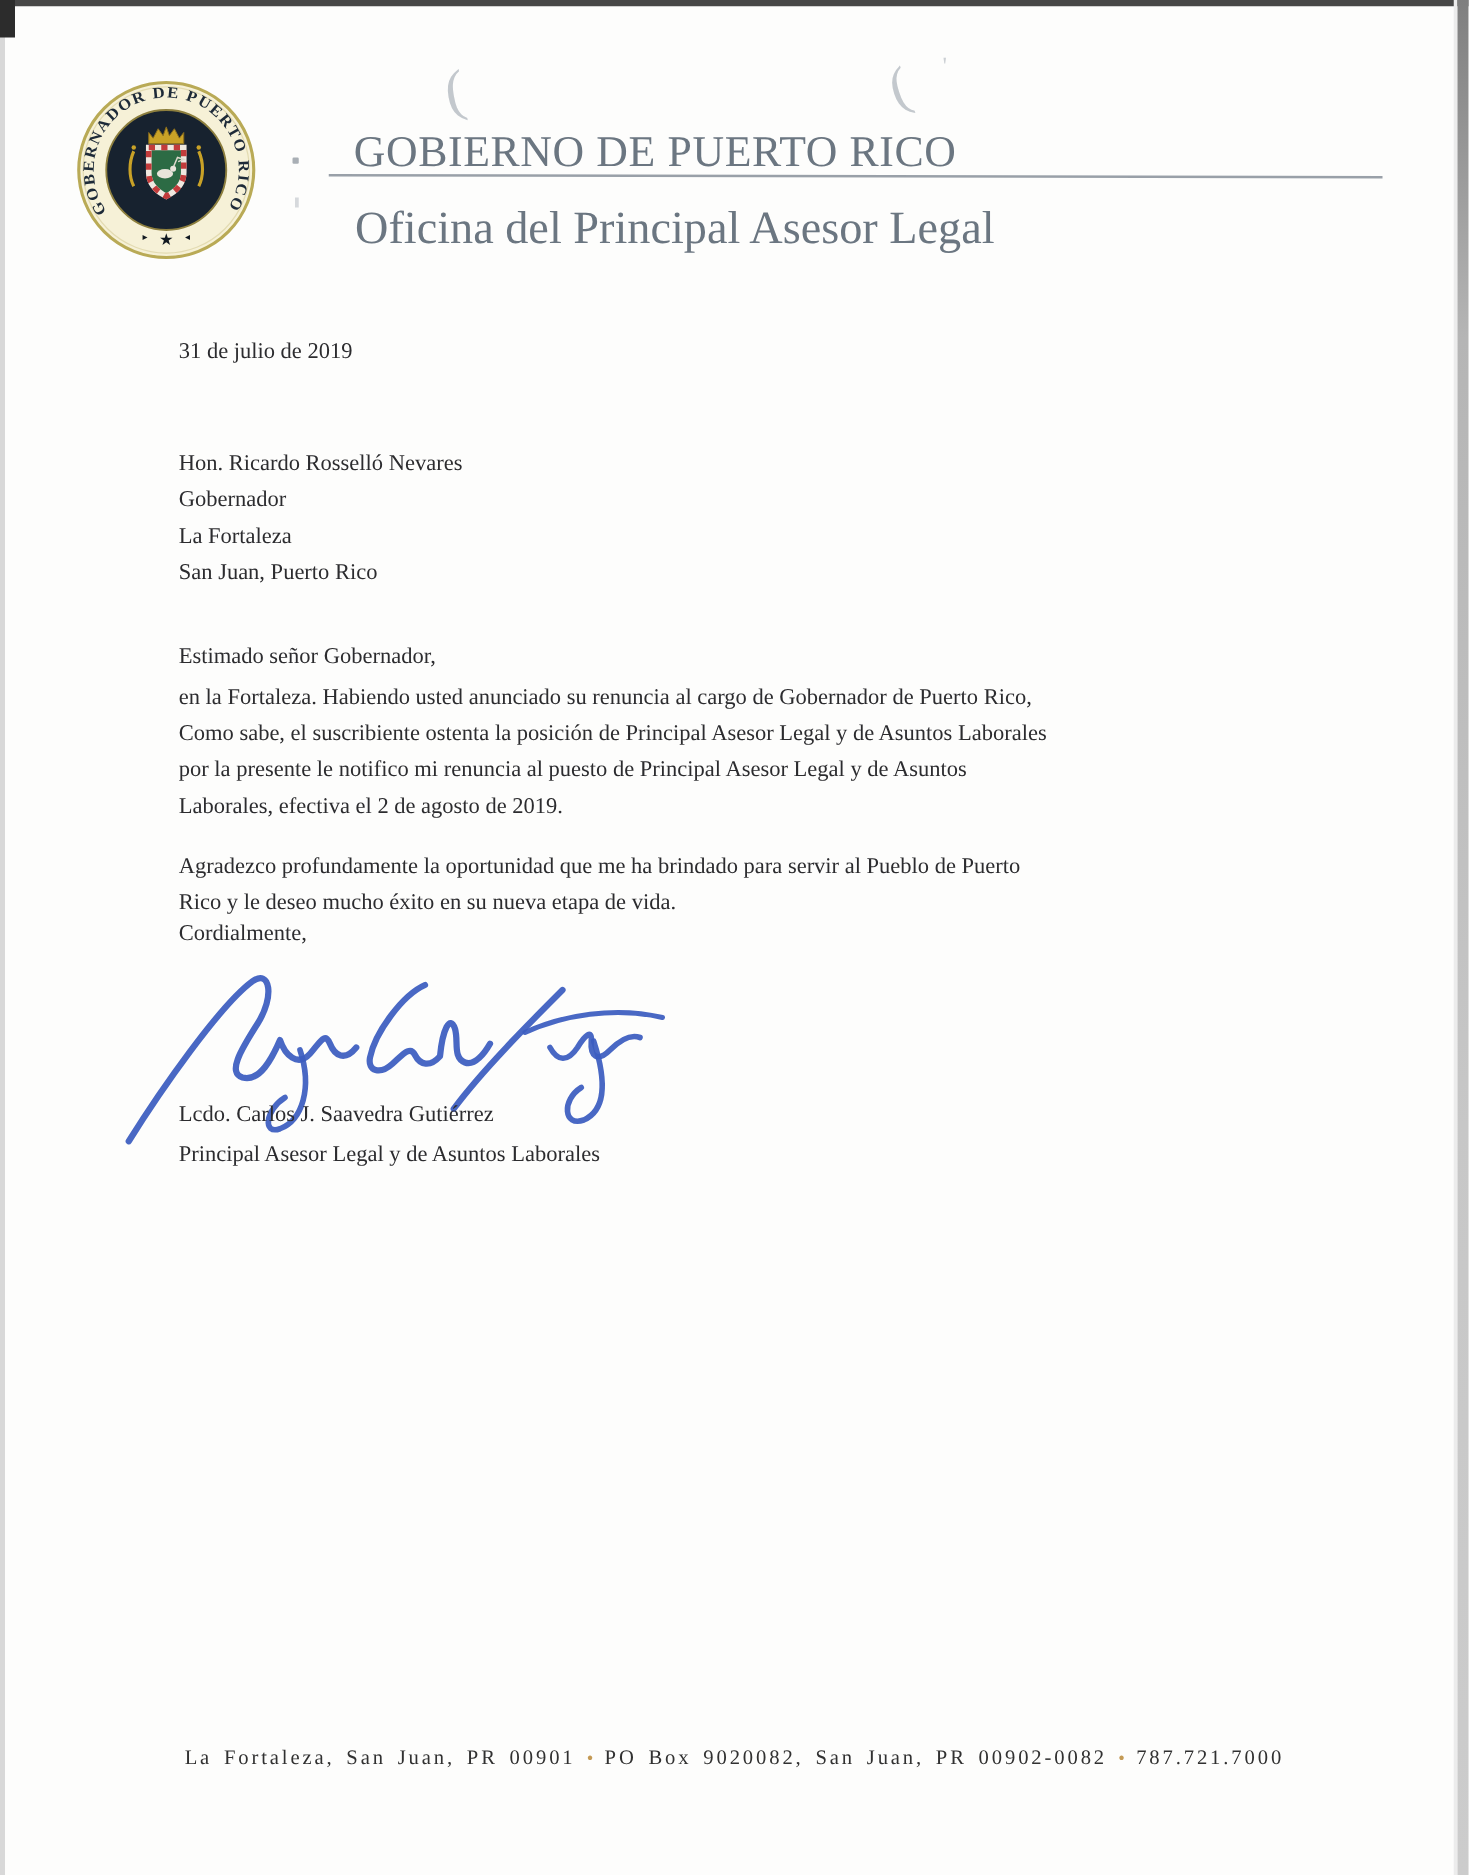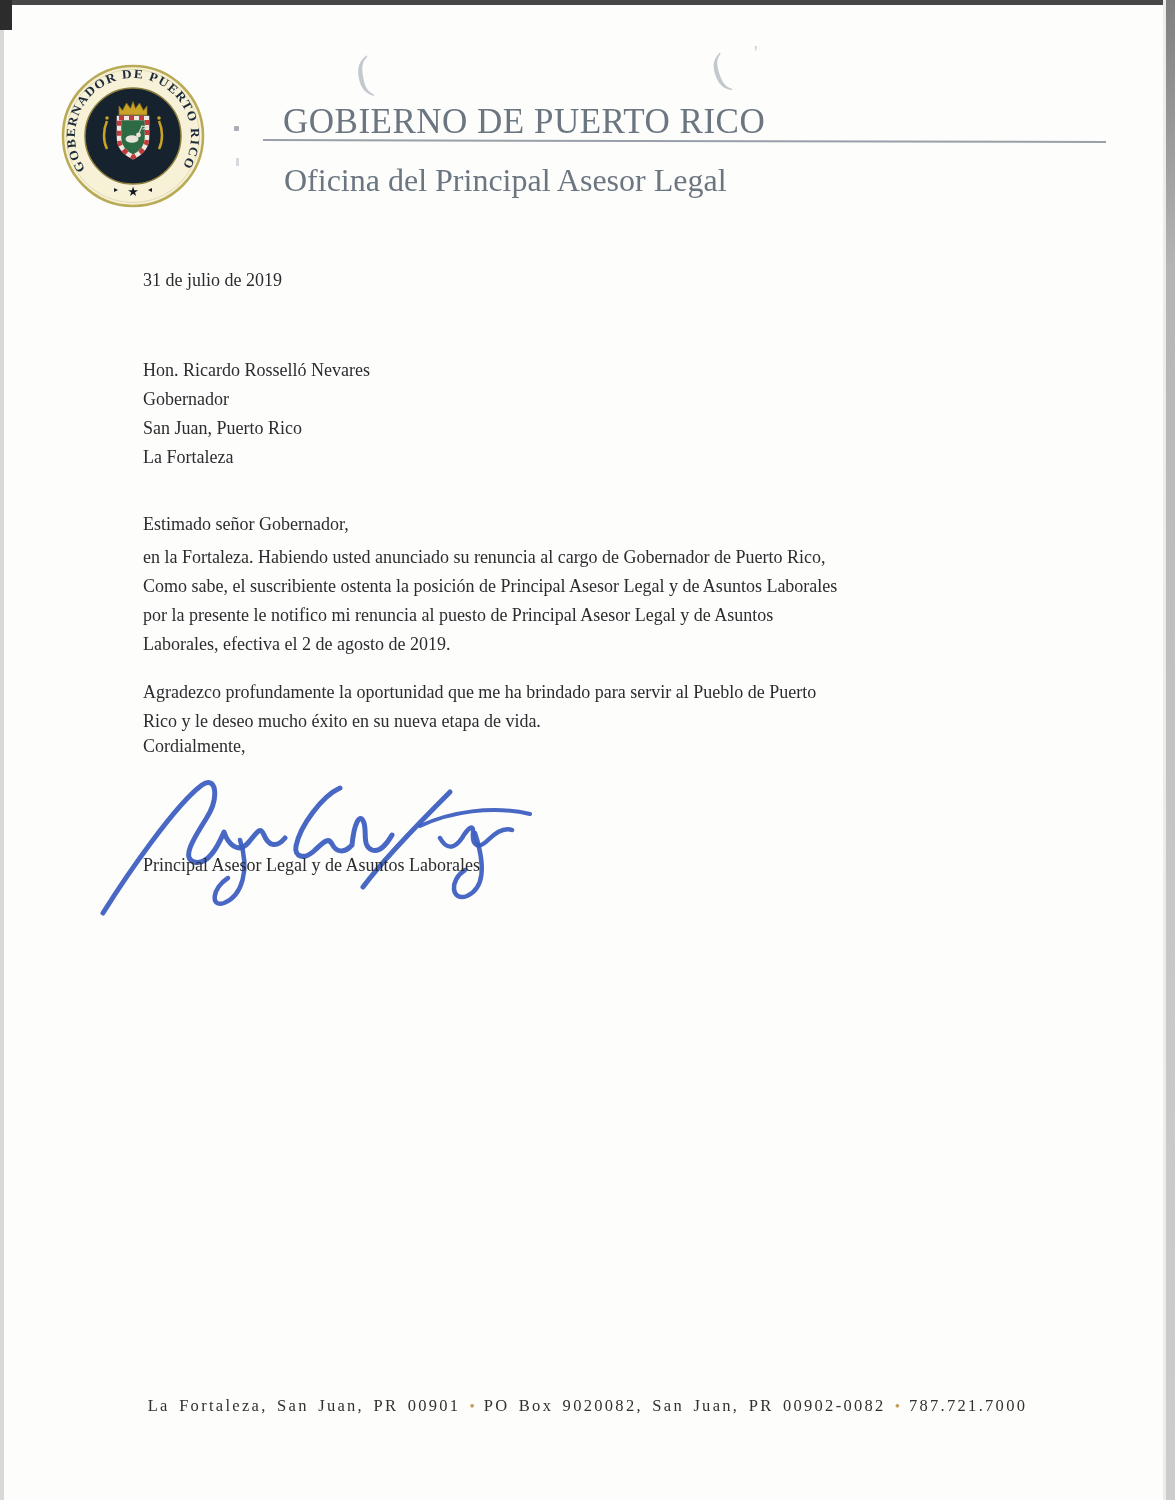--- a/index.html
+++ b/index.html
@@ -26,41 +26,41 @@
   
   .seal { position: absolute; left: 60px; top: 63px; width: 146px; height: 146px; }
   .header-title {
     position: absolute; left: 283px; top: 104px;
     font-size: 35px; line-height: 1; color: #6b7681; letter-spacing: 0.5px;
     white-space: nowrap;
   }
   .header-rule { position: absolute; left: 263px; top: 140px; width: 843px; height: 2px; background: #99a0a8; transform: rotate(0.12deg); }
   .header-subtitle {
     position: absolute; left: 284px; top: 163px;
-    font-size: 32px; line-height: 1.1; color: #6b7681; white-space: nowrap;
+    font-size: 37px; line-height: 1.1; color: #6b7681; white-space: nowrap;
   }
 
   
   .artifact { position: absolute; color: #c3c8cd; pointer-events: none; }
   .artifact-paren-1 { left: 356px; top: 46px; font-size: 46px; transform: rotate(-10deg); }
   .artifact-paren-2 { left: 712px; top: 44px; font-size: 44px; transform: rotate(-18deg); }
   .artifact-tick { left: 754px; top: 42px; font-size: 20px; color: #ccd0d4; }
   .artifact-dot-1 { left: 234px; top: 126px; width: 5px; height: 5px; background: #9aa1a8; border-radius: 1px; opacity: .85; }
   .artifact-dot-2 { left: 236px; top: 158px; width: 3px; height: 8px; background: #c4c9ce; opacity: .7; }
 
   
   .txt { position: absolute; left: 143px; color: #2c2c2f; font-size: 18px; line-height: 29px; white-space: nowrap; }
   .date-line { top: 266px; }
   .recipient-block { top: 356px; }
   .salutation { top: 498px; margin-top: 12px; }
   .para-1 { top: 543px; }
   .para-2 { top: 678px; }
   .closing { top: 732px; }
   .signer-name { top: 877px; }
-  .signer-title { top: 851px; }
+  .signer-title { top: 909px; }
 
   
   .signature-svg { position: absolute; left: 88px; top: 770px; width: 452px; height: 152px; }
   .signature-svg path { fill: none; stroke: #3b5cc0; stroke-linecap: round; stroke-linejoin: round; opacity: .93; }
 
   
   .footer {
     position: absolute; left: 0; top: 1396px; width: 100%;
     text-align: center; font-size: 16.5px; letter-spacing: 2.3px; word-spacing: 3px;
     color: #313131; white-space: nowrap;
@@ -115,22 +115,22 @@
 
   <div class="header-title">GOBIERNO DE PUERTO RICO</div>
   <div class="header-rule"></div>
   <div class="header-subtitle">Oficina del Principal Asesor Legal</div>
 
   <div class="txt date-line">31 de julio de 2019</div>
 
   <div class="txt recipient-block">
     <div>Hon. Ricardo Rosselló Nevares</div>
     <div>Gobernador</div>
+    <div>La Fortaleza</div>
     <div>San Juan, Puerto Rico</div>
-    <div>La Fortaleza</div>
   </div>
 
   <div class="txt salutation">Estimado señor Gobernador,</div>
 
   <div class="txt para-1">
     <div>en la Fortaleza. Habiendo usted anunciado su renuncia al cargo de Gobernador de Puerto Rico,</div>
     <div>Como sabe, el suscribiente ostenta la posición de Principal Asesor Legal y de Asuntos Laborales</div>
     <div>por la presente le notifico mi renuncia al puesto de Principal Asesor Legal y de Asuntos</div>
     <div>Laborales, efectiva el 2 de agosto de 2019.</div>
   </div>
@@ -145,19 +145,20 @@
   <svg class="signature-svg" viewBox="0 0 452 152">
     <path d="M 15 143 C 40 103 88 34 114 15 C 128 5 132 27 118 49 C 104 71 94 88 106 92 C 120 96 130 76 136 62 C 140 74 150 84 160 73 C 168 64 172 55 176 65 C 180 75 188 79 197 68" stroke-width="5"></path>
     <path d="M 152 70 C 162 100 154 126 136 133 C 122 138 124 118 140 108" stroke-width="4.5"></path>
     <path d="M 252 18 C 234 26 212 56 208 76 C 206 87 216 90 226 81 C 234 74 240 66 244 74 C 248 82 256 84 264 75 C 266 54 272 41 276 53 C 279 63 274 76 284 80 C 292 83 300 72 304 65" stroke-width="5"></path>
     <path d="M 275 117 C 298 86 336 48 362 22" stroke-width="5"></path>
     <path d="M 352 68 C 358 79 366 80 374 68 C 380 58 386 53 385 63 C 384 75 390 80 400 70 C 408 62 416 57 424 60" stroke-width="4.5"></path>
     <path d="M 387 63 C 397 94 397 118 379 126 C 363 132 361 110 377 100" stroke-width="4.5"></path>
     <path d="M 332 56 C 362 42 404 35 442 44" stroke-width="4"></path>
   </svg>
 
+  <div class="txt signer-name">Lcdo. Carlos J. Saavedra Gutiérrez</div>
   <div class="txt signer-title">Principal Asesor Legal y de Asuntos Laborales</div>
 
   <div class="footer">
     <span>La Fortaleza, San Juan, PR 00901</span><span class="sep">•</span><span>PO Box 9020082, San Juan, PR 00902-0082</span><span class="sep">•</span><span>787.721.7000</span>
   </div>
 
 </div>
 
 </body></html>

